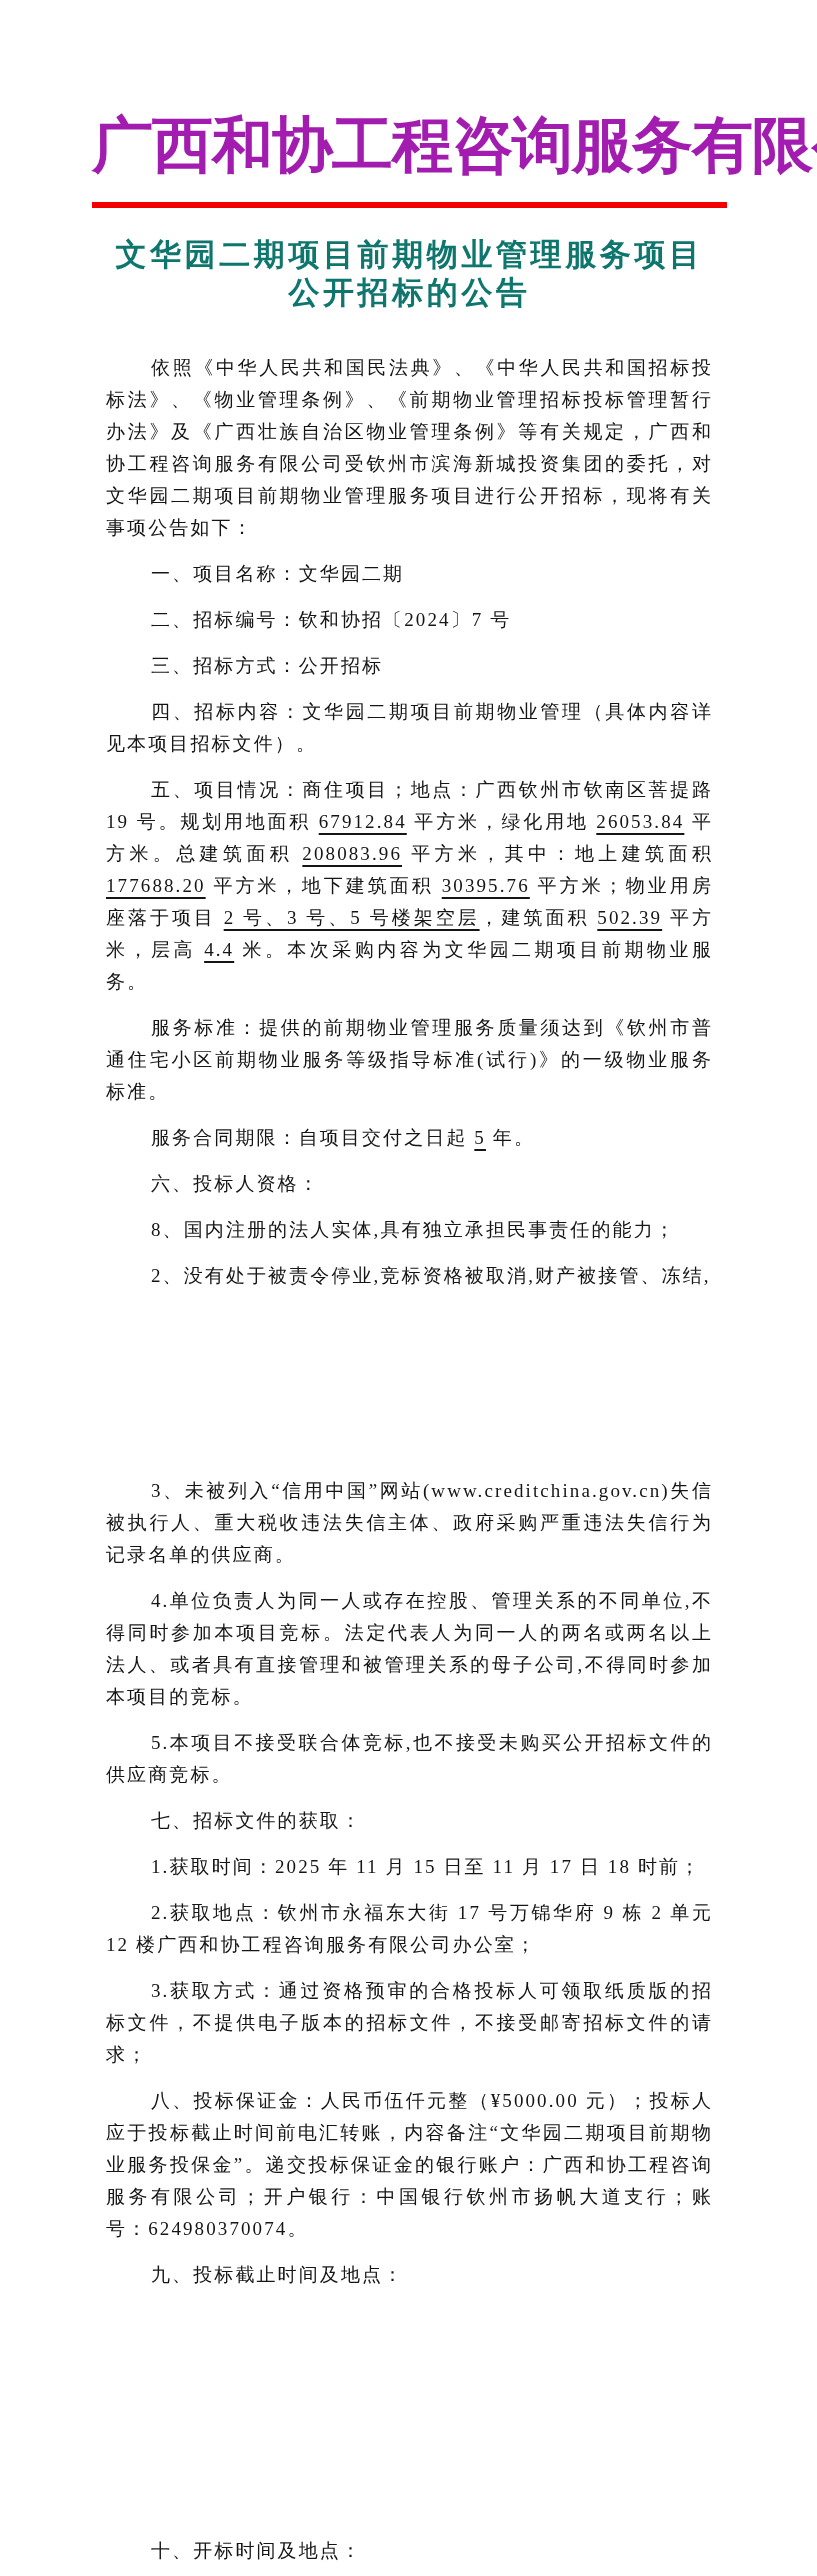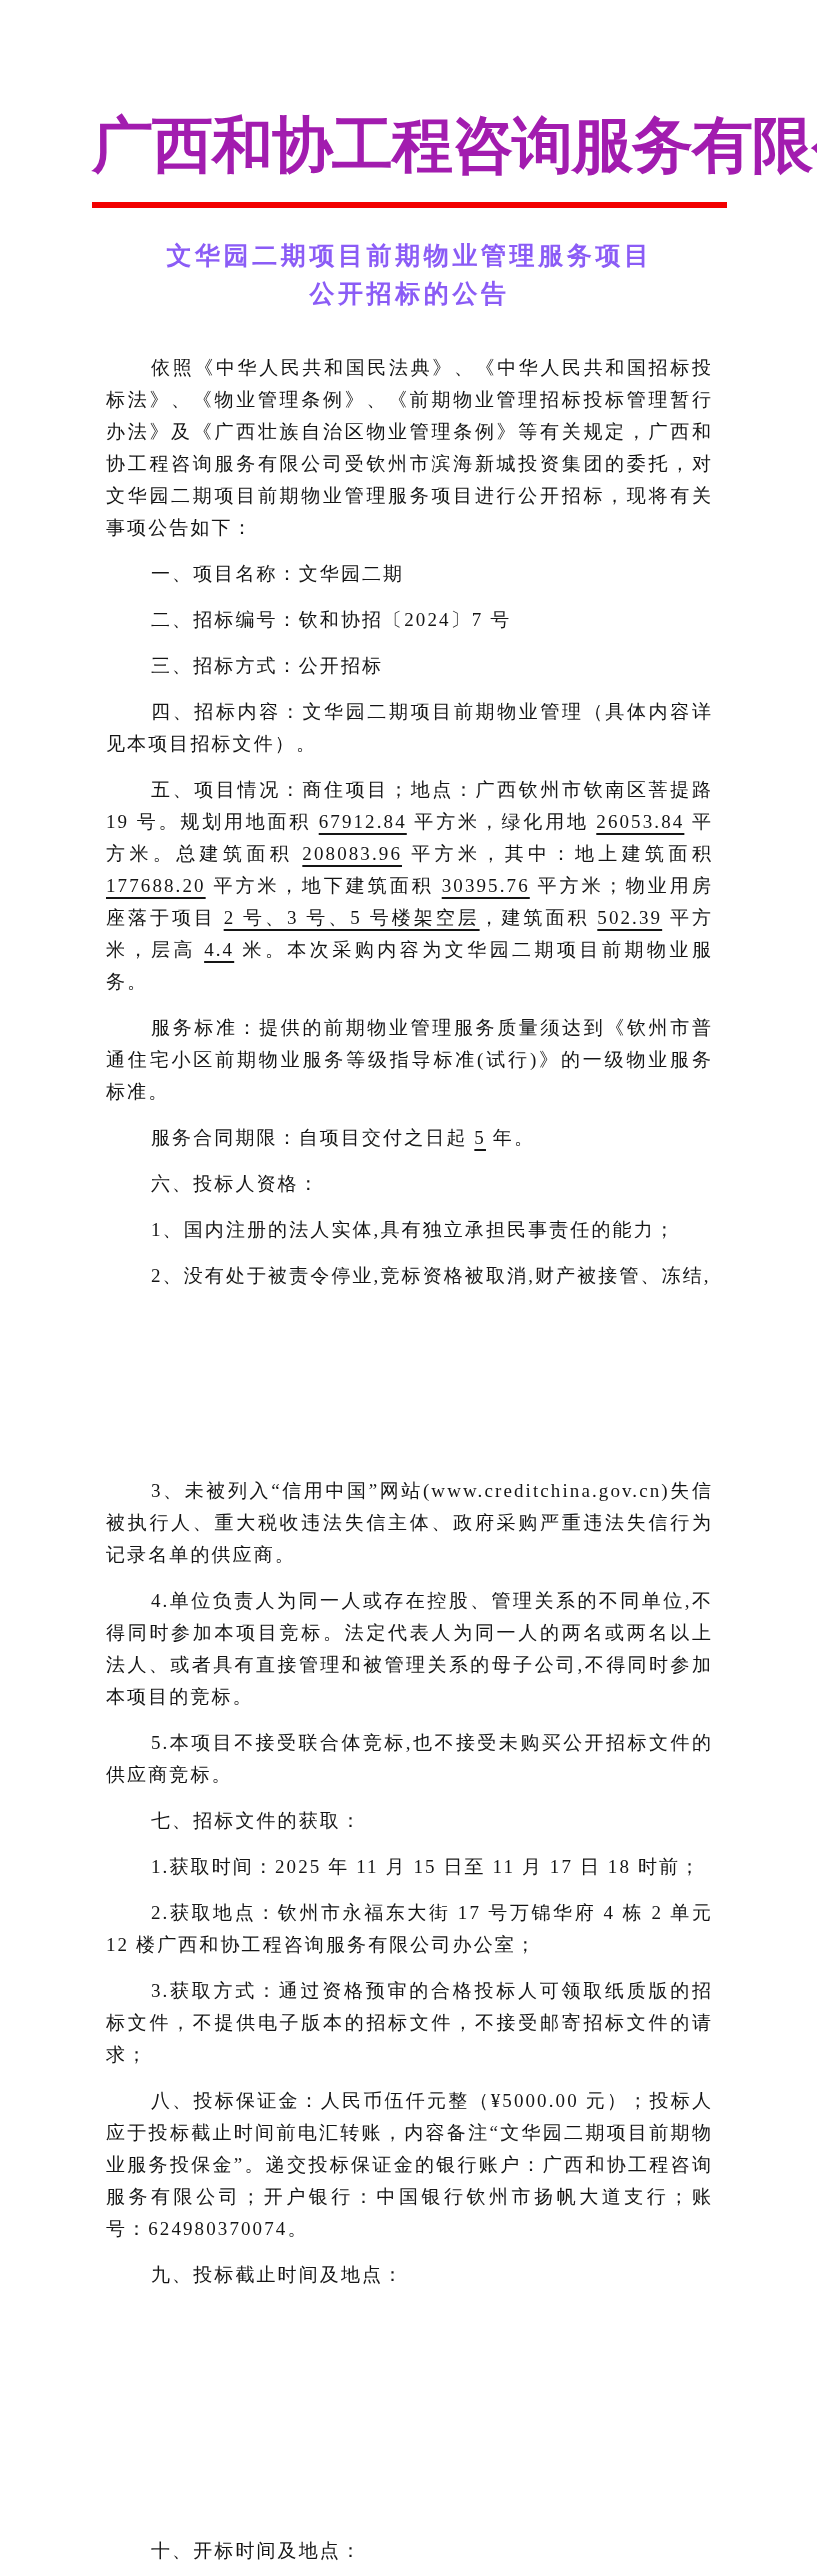--- a/index.html
+++ b/index.html
@@ -21,24 +21,24 @@
     letter-spacing: -1px;
     white-space: nowrap;
     font-family: "Liberation Serif", serif;
   }
   .red-rule { height: 5.7px; background: #f20000; margin-top: 27px; }
 
   .doc-title {
     margin-top: 28px;
     text-align: center;
     font-weight: bold;
-    font-size: 25px;
+    font-size: 31px;
     line-height: 38px;
     letter-spacing: 3.6px;
-    color: #8b5cf6;
+    color: #0f766e;
     font-family: "Liberation Sans", sans-serif;
   }
 
   .body-text { margin-top: 40px; }
   .body-text p {
     margin: 14px;
     font-size: 19px;
     line-height: 32px;
     letter-spacing: 2.1px;
     text-align: justify;
@@ -69,31 +69,31 @@
   <div class="body-text">
     <p class="ind">依照《中华人民共和国民法典》、《中华人民共和国招标投标法》、《物业管理条例》、《前期物业管理招标投标管理暂行办法》及《广西壮族自治区物业管理条例》等有关规定，广西和协工程咨询服务有限公司受钦州市滨海新城投资集团的委托，对文华园二期项目前期物业管理服务项目进行公开招标，现将有关事项公告如下：</p>
     <p class="ind">一、项目名称：文华园二期</p>
     <p class="ind">二、招标编号：钦和协招〔2024〕7 号</p>
     <p class="ind">三、招标方式：公开招标</p>
     <p class="ind">四、招标内容：文华园二期项目前期物业管理（具体内容详见本项目招标文件）。</p>
     <p class="ind"><span>五、项目情况：商住项目；地点：广西钦州市钦南区菩提路 19 号。规划用地面积 </span><span class="u">67912.84</span><span> 平方米，绿化用地 </span><span class="u">26053.84</span><span> 平方米。总建筑面积 </span><span class="u">208083.96</span><span> 平方米，其中：地上建筑面积 </span><span class="u">177688.20</span><span> 平方米，地下建筑面积 </span><span class="u">30395.76</span><span> 平方米；物业用房座落于项目 </span><span class="u">2 号、3 号、5 号楼架空层</span><span>，建筑面积 </span><span class="u">502.39</span><span> 平方米，层高 </span><span class="u">4.4</span><span> 米。本次采购内容为文华园二期项目前期物业服务。</span></p>
     <p class="ind">服务标准：提供的前期物业管理服务质量须达到《钦州市普通住宅小区前期物业服务等级指导标准(试行)》的一级物业服务标准。</p>
     <p class="ind"><span>服务合同期限：自项目交付之日起 </span><span class="u">5</span><span> 年。</span></p>
     <p class="ind">六、投标人资格：</p>
-    <p class="ind">1、国内注册的法人实体,具有独立承担民事责任的能力；</p>
+    <p class="ind">8、国内注册的法人实体,具有独立承担民事责任的能力；</p>
     <p class="ind">2、没有处于被责令停业,竞标资格被取消,财产被接管、冻结,</p>
 
     <div class="page-gap-1"></div>
 
     <p class="ind">3、未被列入“信用中国”网站(www.creditchina.gov.cn)失信被执行人、重大税收违法失信主体、政府采购严重违法失信行为记录名单的供应商。</p>
     <p class="ind">4.单位负责人为同一人或存在控股、管理关系的不同单位,不得同时参加本项目竞标。法定代表人为同一人的两名或两名以上法人、或者具有直接管理和被管理关系的母子公司,不得同时参加本项目的竞标。</p>
     <p class="ind">5.本项目不接受联合体竞标,也不接受未购买公开招标文件的供应商竞标。</p>
     <p class="ind">七、招标文件的获取：</p>
     <p class="ind">1.获取时间：2025 年 11 月 15 日至 11 月 17 日 18 时前；</p>
-    <p class="ind">2.获取地点：钦州市永福东大街 17 号万锦华府 4 栋 2 单元 12 楼广西和协工程咨询服务有限公司办公室；</p>
+    <p class="ind">2.获取地点：钦州市永福东大街 17 号万锦华府 9 栋 2 单元 12 楼广西和协工程咨询服务有限公司办公室；</p>
     <p class="ind">3.获取方式：通过资格预审的合格投标人可领取纸质版的招标文件，不提供电子版本的招标文件，不接受邮寄招标文件的请求；</p>
     <p class="ind">八、投标保证金：人民币伍仟元整（¥5000.00 元）；投标人应于投标截止时间前电汇转账，内容备注“文华园二期项目前期物业服务投保金”。递交投标保证金的银行账户：广西和协工程咨询服务有限公司；开户银行：中国银行钦州市扬帆大道支行；账号：624980370074。</p>
     <p class="ind">九、投标截止时间及地点：</p>
 
     <div class="page-gap-2"></div>
 
     <p class="ind">十、开标时间及地点：</p>
     <p class="ind">本项目招标将于 2025 年 12 月 3 日下午 15 时 30 分，在广西和协工程咨询服务有限公司会议室开标。投标人可以派委托代理人出席开标会议，委托代理人应符合招标文件所明确的相关要求，并携带委托代理人授权委托书、身份证、投标保证金收据等有效证明材料出席。</p>
 
   </div>

